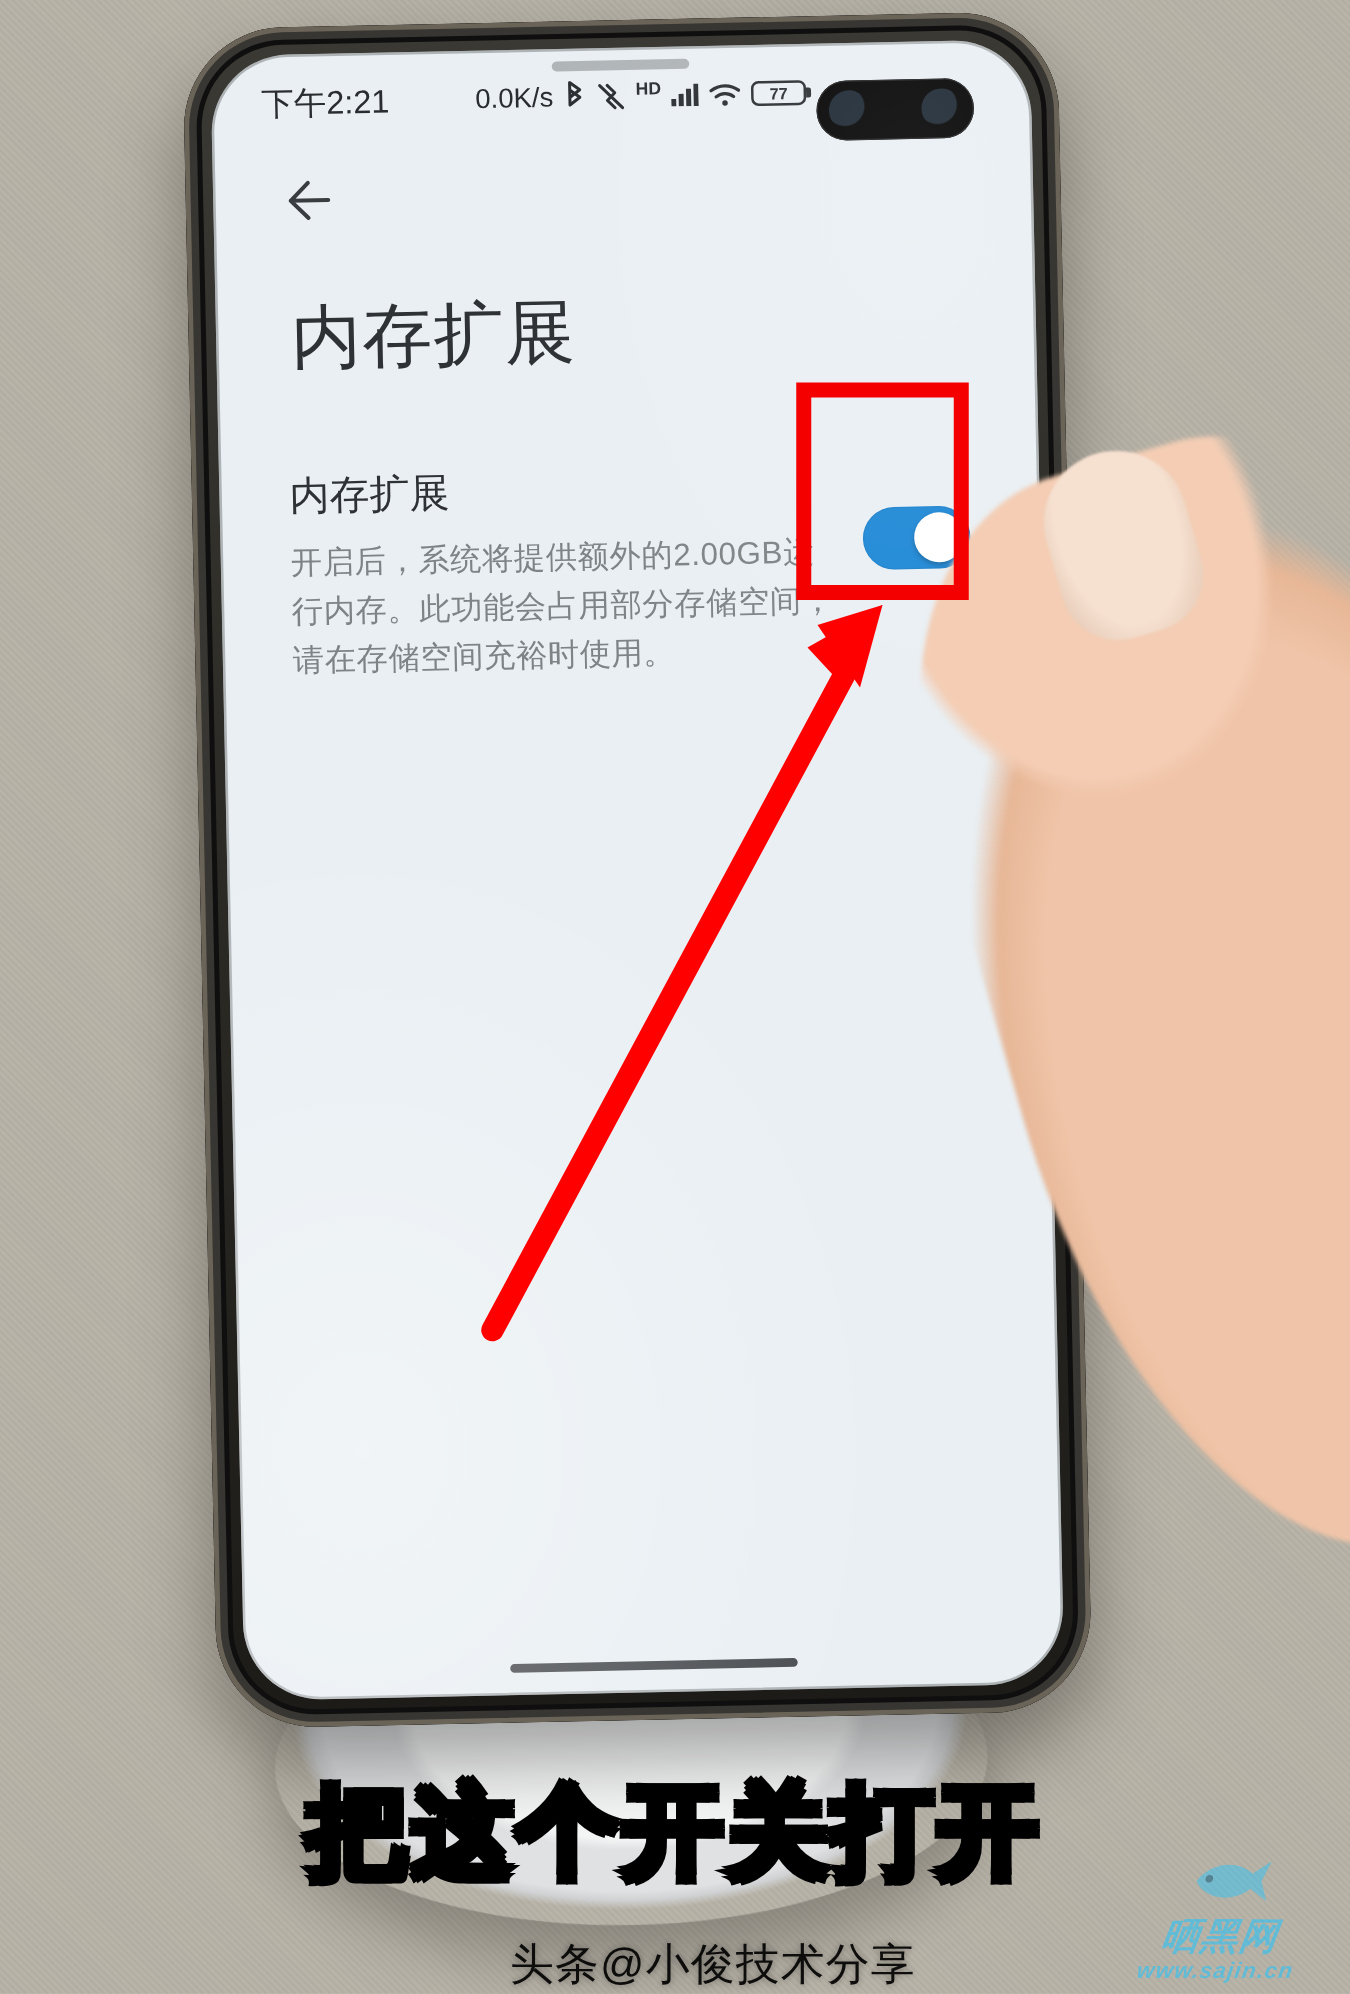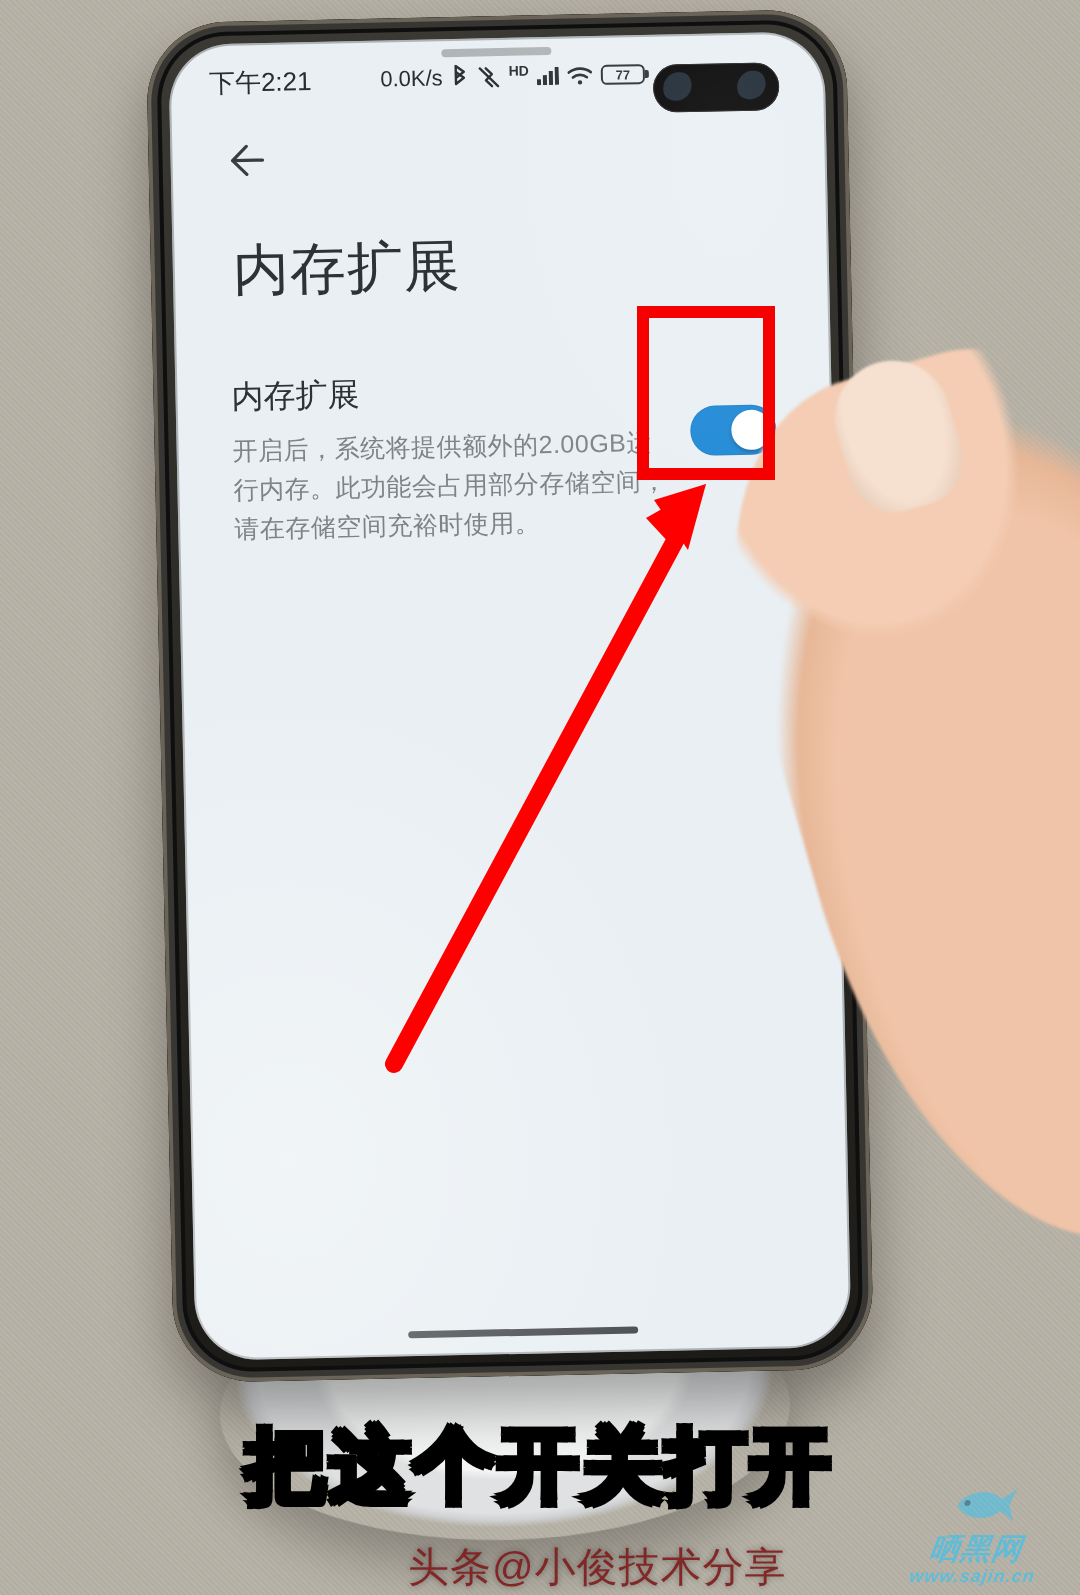--- a/index.html
+++ b/index.html
@@ -229,21 +229,21 @@
     -webkit-text-stroke: 5px #000;
     text-shadow:
       0 0 2px #000,
       -4px -4px 0 #000, 4px -4px 0 #000, -4px 4px 0 #000, 4px 4px 0 #000;
   }
 
   
   .source-tag {
     position: absolute;
     left: 408px; bottom: 0;
-    font-size: 41px; color: #7f1d1d;
+    font-size: 35px; color: #000000;
     opacity: .92;
     letter-spacing: 1px;
     text-shadow: 0 0 6px rgba(0,0,0,.4);
   }
 
   
   .watermark {
     position: absolute;
     right: 12px; bottom: 8px;
     width: 180px;

